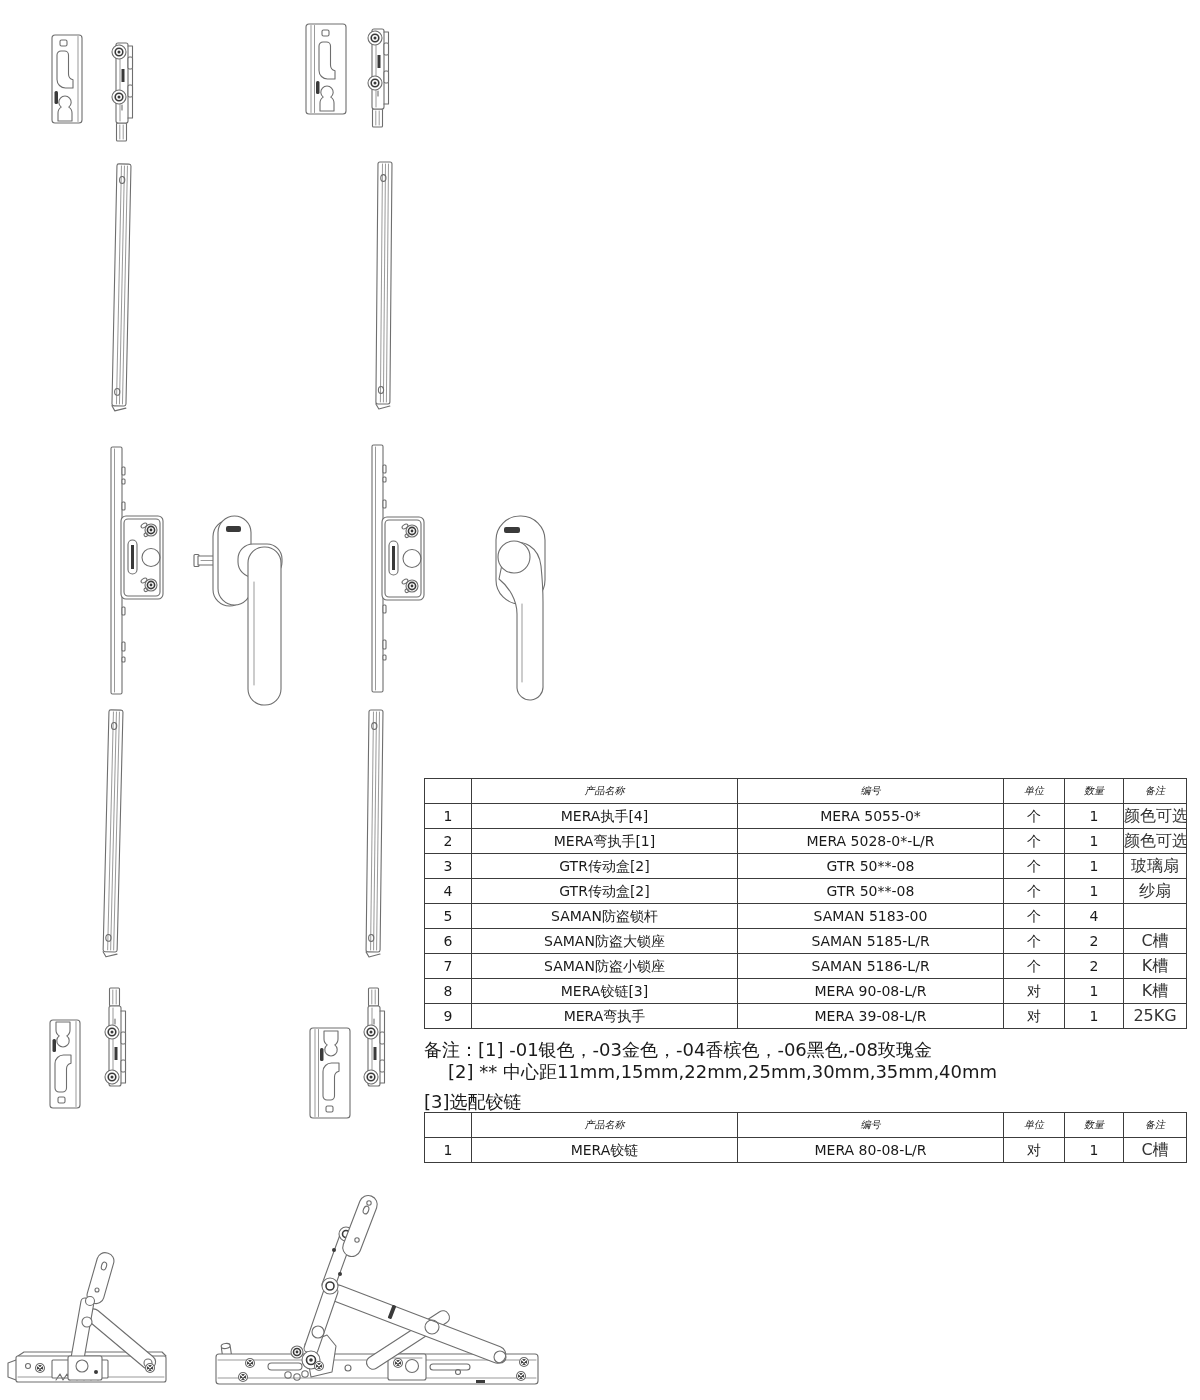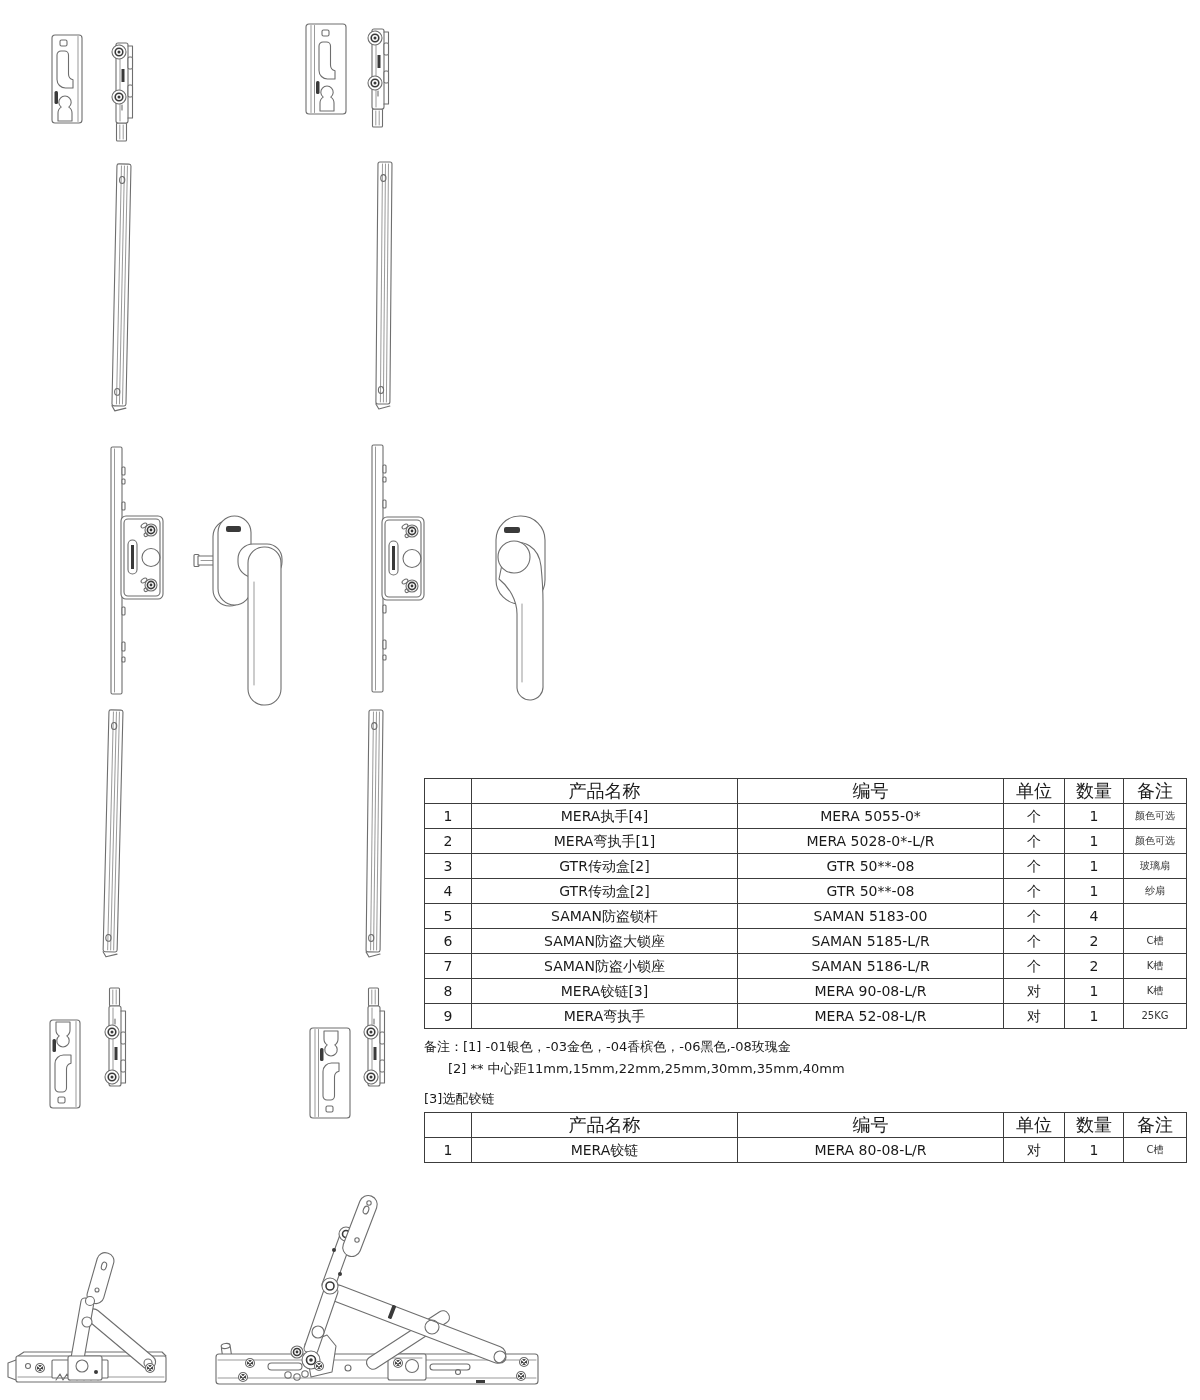--- a/index.html
+++ b/index.html
@@ -13,23 +13,23 @@
   .art .n{fill:none;stroke:var(--line);stroke-width:1.1;stroke-linejoin:round;stroke-linecap:round;}
   .art .thin{stroke-width:0.7;}
   .art .nd{fill:none;stroke:var(--line_dark);stroke-width:1.6;}
   .art .d{fill:var(--line_dark);stroke:none;}
   .art .wl{fill:none;stroke:#ffffff;stroke-width:1.1;stroke-linecap:round;}
   .ptable{position:absolute;left:424px;width:762px;border-collapse:collapse;table-layout:fixed;background:#fff;
           border:1.5px solid var(--border);}
   #t1{top:778px;} #t2{top:1112px;}
   .ptable th,.ptable td{border:1px solid var(--border);font-weight:400;text-align:center;vertical-align:middle;
           font-size:14px;padding:0;height:24px;line-height:24px;white-space:nowrap;overflow:hidden;color:var(--text);}
-  .ptable th{font-size:18px;}
-  .ptable td.rm{font-size:10px;color:#333;}
-  .noteline{position:absolute;font-size:13px;color:var(--text);white-space:nowrap;}
+  .ptable th{font-size:10px;font-style:italic;}
+  .ptable td.rm{font-size:16px;color:#333;}
+  .noteline{position:absolute;font-size:18px;color:var(--text);white-space:nowrap;}
   #note1{left:424px;top:1038px;}
   #note2{left:448px;top:1060px;}
   #t2label{left:424px;top:1090px;}
 </style>
 </head>
 <body>
 
 <div class="page">
 
   <svg class="art" viewBox="0 0 1200 1400">
@@ -342,21 +342,21 @@
           <td>8</td>
           <td>MERA铰链[3]</td>
           <td>MERA 90-08-L/R</td>
           <td>对</td>
           <td>1</td>
           <td class="rm">K槽</td>
         </tr>
     <tr>
           <td>9</td>
           <td>MERA弯执手</td>
-          <td>MERA 52-08-L/R</td>
+          <td>MERA 39-08-L/R</td>
           <td>对</td>
           <td>1</td>
           <td class="rm">25KG</td>
         </tr>
   </tbody>
     </table>
 
   <div class="noteline" id="note1">备注：[1] -01银色，-03金色，-04香槟色，-06黑色,-08玫瑰金</div>
   <div class="noteline" id="note2">[2] ** 中心距11mm,15mm,22mm,25mm,30mm,35mm,40mm</div>
   <div class="noteline" id="t2label">[3]选配铰链</div>

